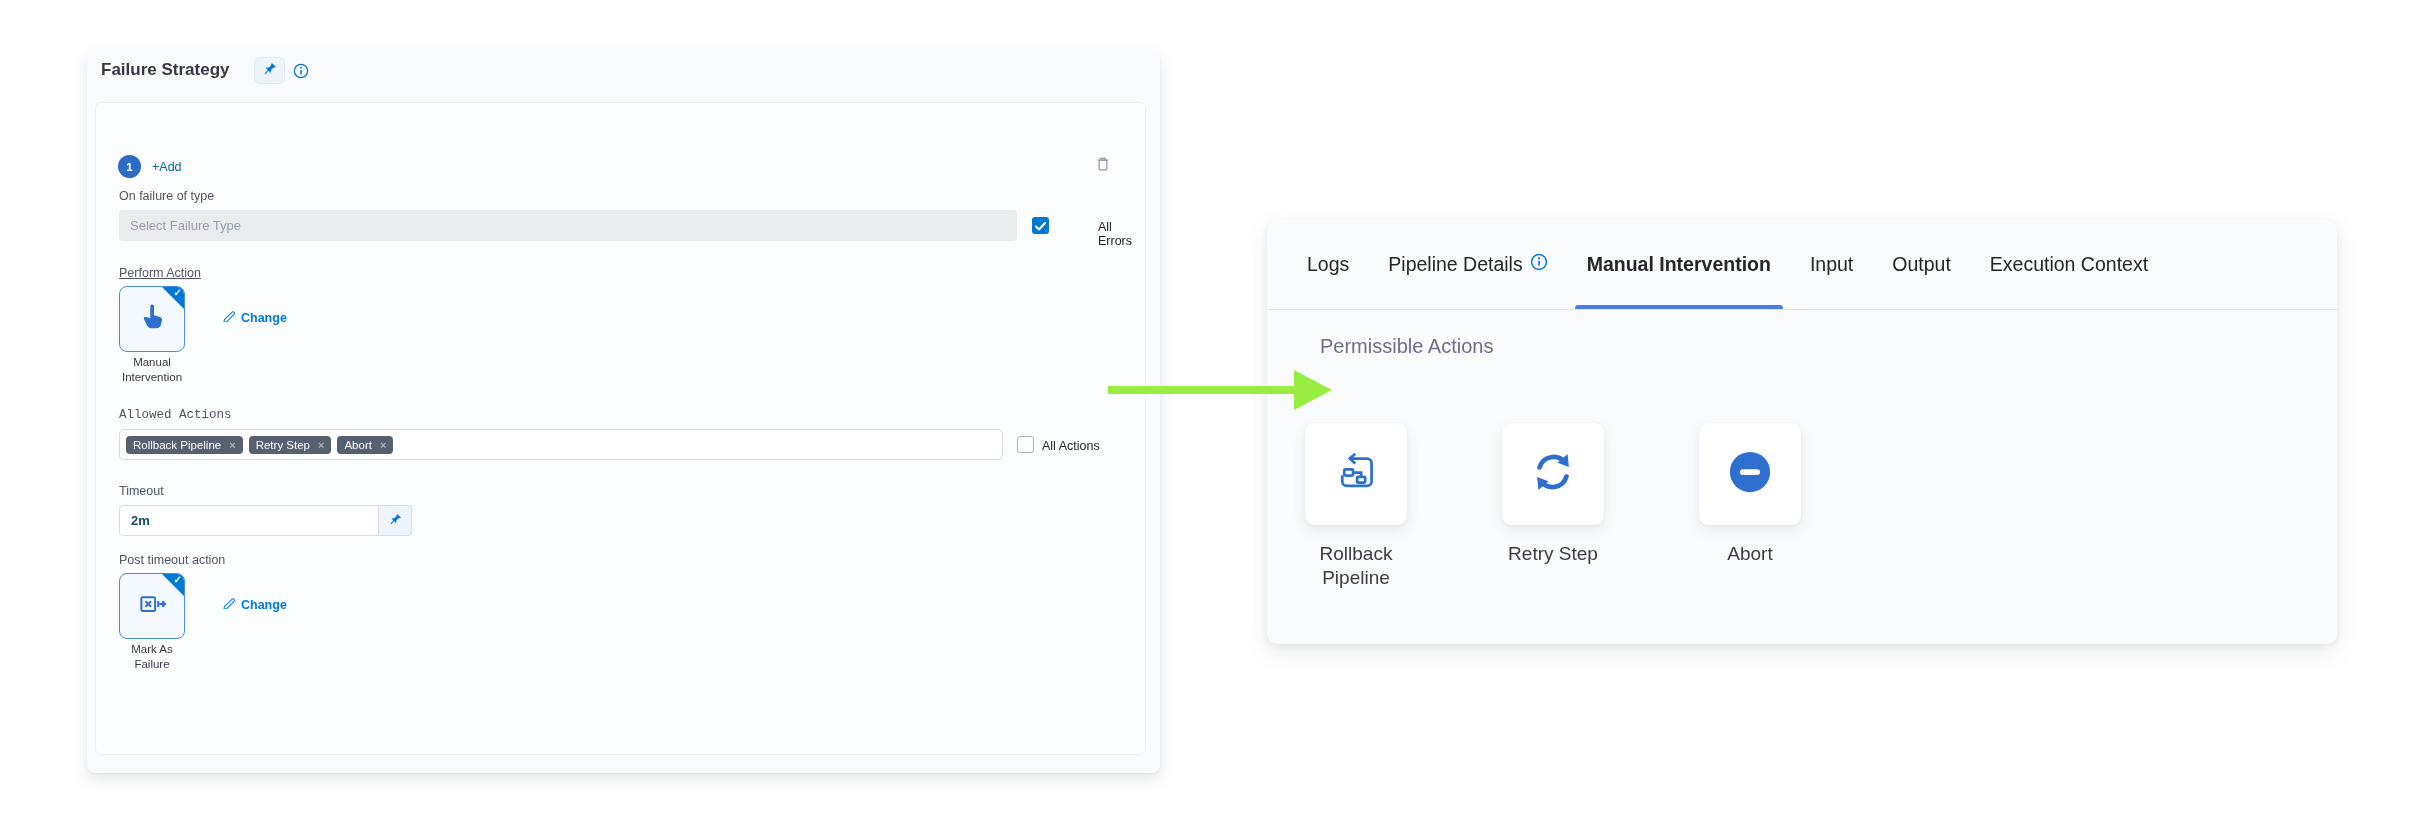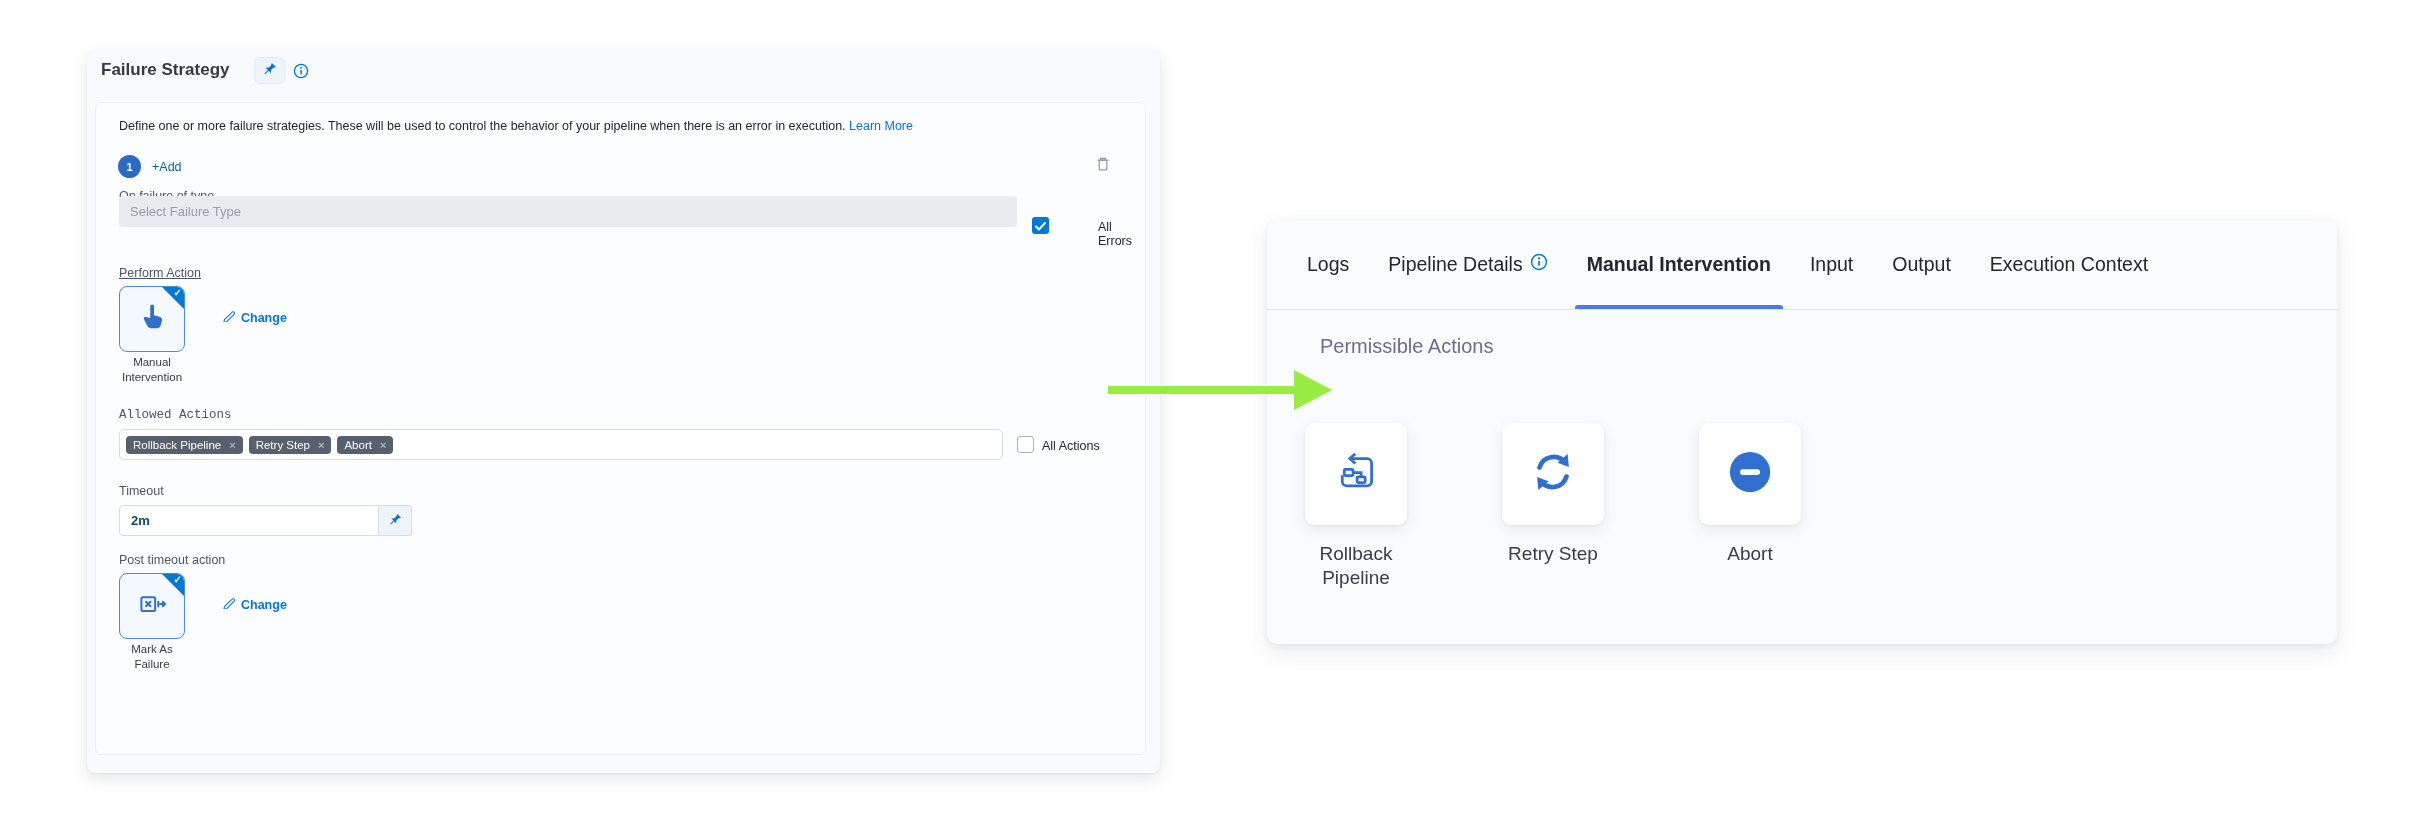--- a/index.html
+++ b/index.html
@@ -23,21 +23,21 @@
   .desc .link { color:#0278d5; cursor:pointer; }
 
   .idx-badge { left:22px; top:52px; width:23px; height:23px; border-radius:50%;
                background:#2a6cc4; color:#fff; font-size:11.5px; font-weight:700;
                display:flex; align-items:center; justify-content:center; }
   .add-link  { left:56px; top:57px; font-size:12.5px; color:#0369a1; cursor:pointer; }
   .trash-btn { left:998px; top:51px; width:20px; height:22px; cursor:pointer; }
 
   .field-label { font-size:12.5px; color:#4e5565; }
   .lbl-onfail  { left:23px; top:86px; }
-  .select-field { left:23px; top:93px; width:898px; height:31px; background:#e9ebef;
+  .select-field { left:23px; top:107px; width:898px; height:31px; background:#e9ebef;
                   border:none; border-radius:4px; padding-left:11px; font-size:13px;
                   color:#959daa; font-family:"Liberation Sans", sans-serif; }
   .select-field::placeholder { color:#959daa; opacity:1; }
 
   .checkbox { width:17px; height:17px; border-radius:3px; display:flex; align-items:center; justify-content:center; cursor:pointer; }
   .checkbox.checked   { background:#0278d5; }
   .checkbox.unchecked { background:#ffffff; border:1.5px solid #b0b1c3; }
   .cb-allerrors { left:936px; top:114px; }
   .cb-lbl { font-size:12.5px; color:#23262e; }
   .cb-lbl-allerrors { left:1002px; top:117px; }
@@ -121,24 +121,20 @@
   <div class="abs hdr-info">
     <svg width="16" height="16" viewBox="0 0 16 16">
         <circle cx="8" cy="8" r="6.6" fill="none" stroke="#0278d5" stroke-width="1.3"></circle>
         <rect x="7.3" y="7" width="1.5" height="4.2" fill="#0278d5"></rect>
         <circle cx="8" cy="4.8" r="0.95" fill="#0278d5"></circle>
       </svg>
   </div>
 
   <div class="abs fs-card">
 
-    <div class="abs desc">
-      <span>Define one or more failure strategies. These will be used to control the behavior of your pipeline when there is an error in execution.</span>
-      <span class="link">Learn More</span>
-    </div>
 
     <div class="abs idx-badge">1</div>
     <div class="abs add-link">+Add</div>
 
     <div class="abs trash-btn">
       <span>
         <svg width="18" height="20" viewBox="0 0 16 16" fill="none" stroke="#9596ab" stroke-width="1.1">
             <path d="M3.2 4.6 h9.6"></path>
             <path d="M5.8 4.4 v-1.4 h4.4 v1.4"></path>
             <rect x="4.6" y="4.6" width="6.8" height="8.6" rx="0.8"></rect>

